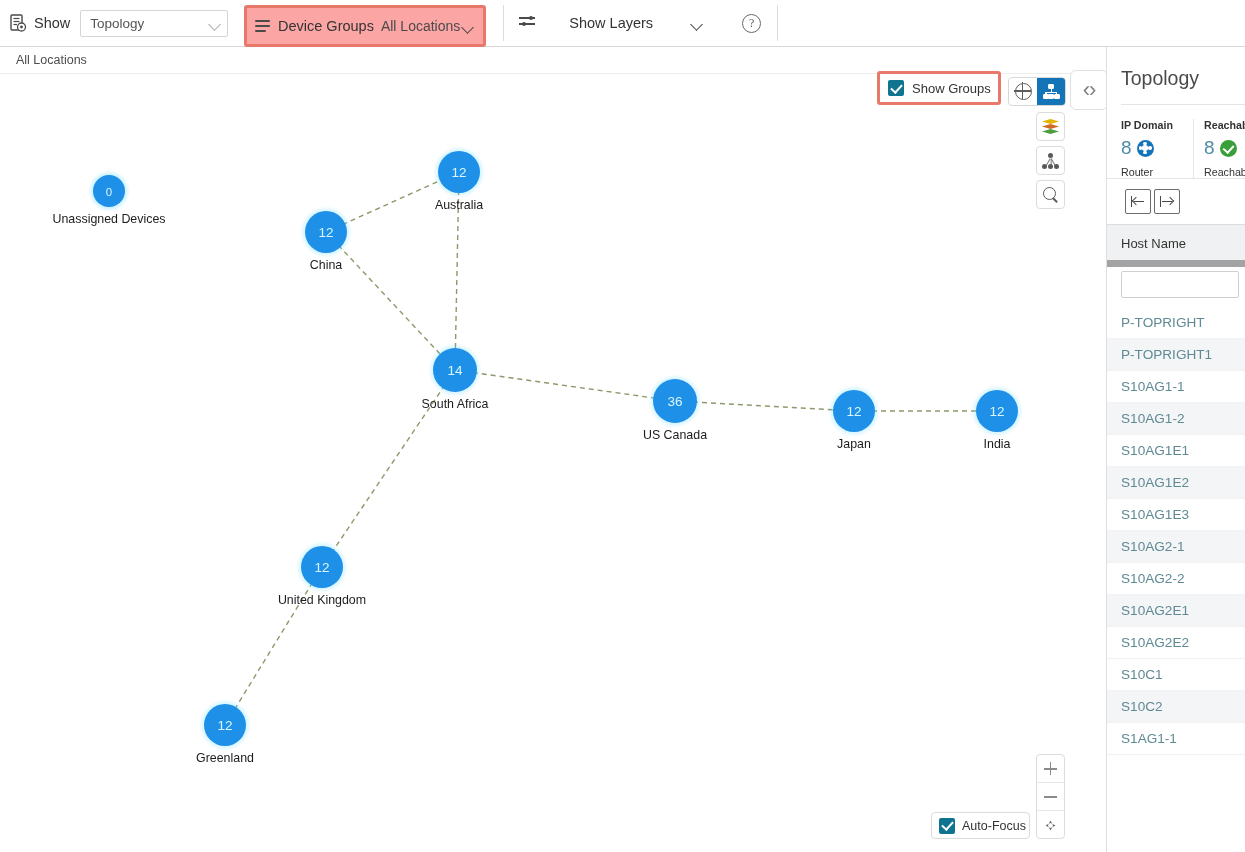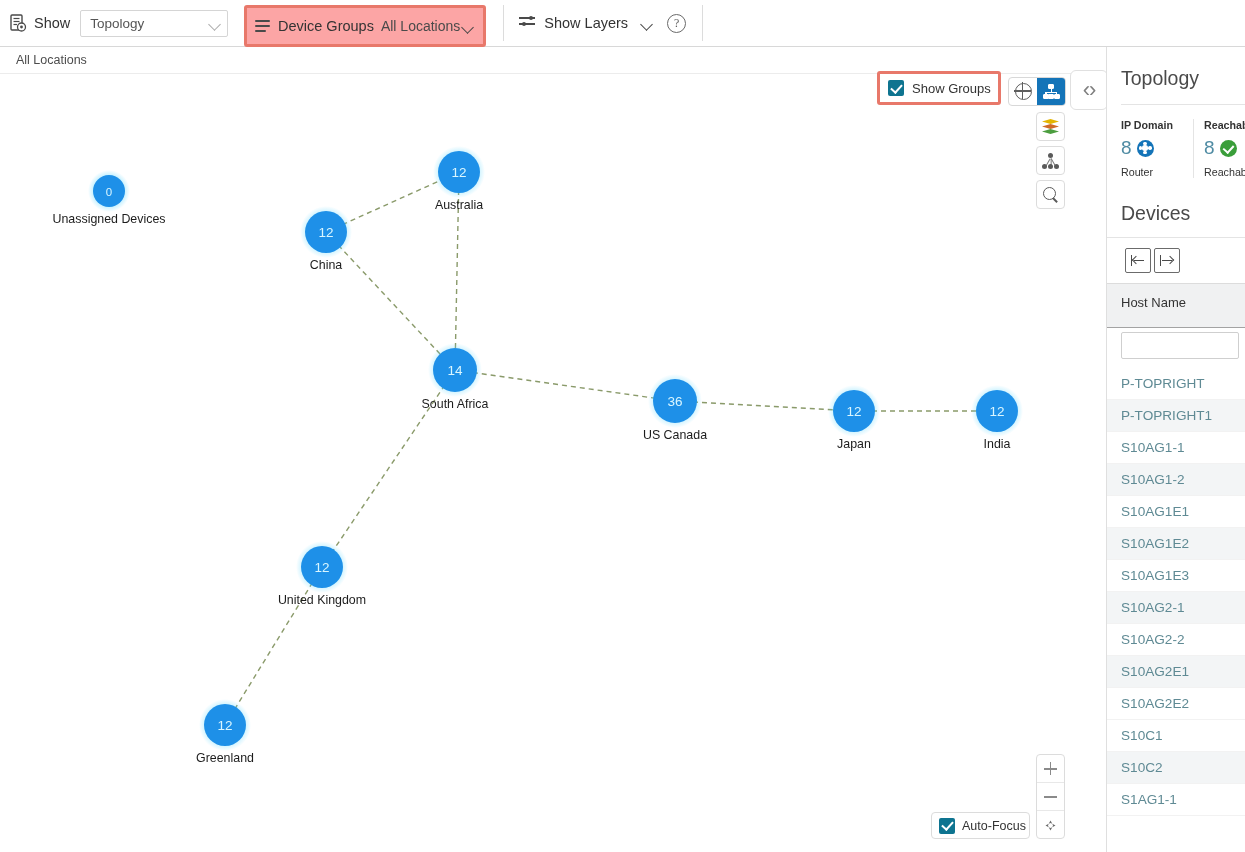--- a/index.html
+++ b/index.html
@@ -277,22 +277,22 @@
     display:flex;align-items:center;justify-content:center;
   }
   .io-arrow { position:relative; width:15px; height:11px; }
   .io-arrow .shaft{position:absolute;top:4.6px;width:10px;height:1.7px;background:#4a4a4a;}
   .io-arrow .head{position:absolute;top:1.7px;width:6px;height:6px;border-left:1.7px solid #4a4a4a;border-bottom:1.7px solid #4a4a4a;}
   .io-arrow .bar{position:absolute;top:0;width:1.7px;height:11px;background:#4a4a4a;}
   .io-in .shaft{left:3px;} .io-in .head{left:2px;transform:rotate(45deg);} .io-in .bar{left:0;}
   .io-out .shaft{left:2px;} .io-out .head{left:7px;transform:rotate(-135deg);} .io-out .bar{left:0;}
 
   #tbl-head {
-    background: #f0f1f2; border-top: 1px solid #dcdcdc; border-bottom: 1px solid #a3a3a3;
-    padding: 9px 0 16px 14px;
+    background: #f0f1f2; border-top: 1px solid #dcdcdc; border-bottom: 7px solid #a3a3a3;
+    padding: 9px 0 8px 14px;
   }
   #tbl-head .th { font-size: 13px; color: #333; }
   #filter-wrap { padding: 4px 10px 9px 14px; }
   #filter-input {
     width: 118px; height: 27px;
     border: 1px solid #cfcfcf; background: #fff; border-radius: 2px;
     font-family: "Liberation Sans", sans-serif; font-size: 12px;
     padding: 0 6px; outline: none;
   }
   .dev-row {
@@ -326,21 +326,21 @@
       <span class="chev"></span>
     </div>
   </div>
 
   <div class="tb-sep" style="margin-left:22px;"></div>
 
   <div class="tb-group" style="width:250px;"></div>
 
   <div class="tb-sep"></div>
 
-  <div class="tb-group" style="padding-left:14px;">
+  <div class="tb-group" style="padding-left:14px;gap:25px;">
     <span class="icon-layers-tb">
       <i></i>
         <i></i>
         <span class="knob k1"></span>
         <span class="knob k2"></span>
     </span>
     <span class="tb-label">Show Layers</span>
     <span class="chev dark" style="margin-left:14px;"></span>
     <span class="help-circle">?</span>
   </div>
@@ -535,21 +535,20 @@
     <div class="stat">
       <div class="stat-label">Reachabili</div>
       <div class="stat-row">
         <span class="stat-num">8</span>
         <span class="badge-ok"></span>
       </div>
       <div class="stat-sub">Reachabl</div>
     </div>
   </div>
 
-  <div id="devices-title">Devices</div>
   <div id="dev-divider"></div>
 
   <div id="io-btns">
     <div class="io-btn">
       <span class="io-arrow io-in">
         <span class="bar"></span>
           <span class="shaft"></span>
           <span class="head"></span>
       </span>
     </div>

